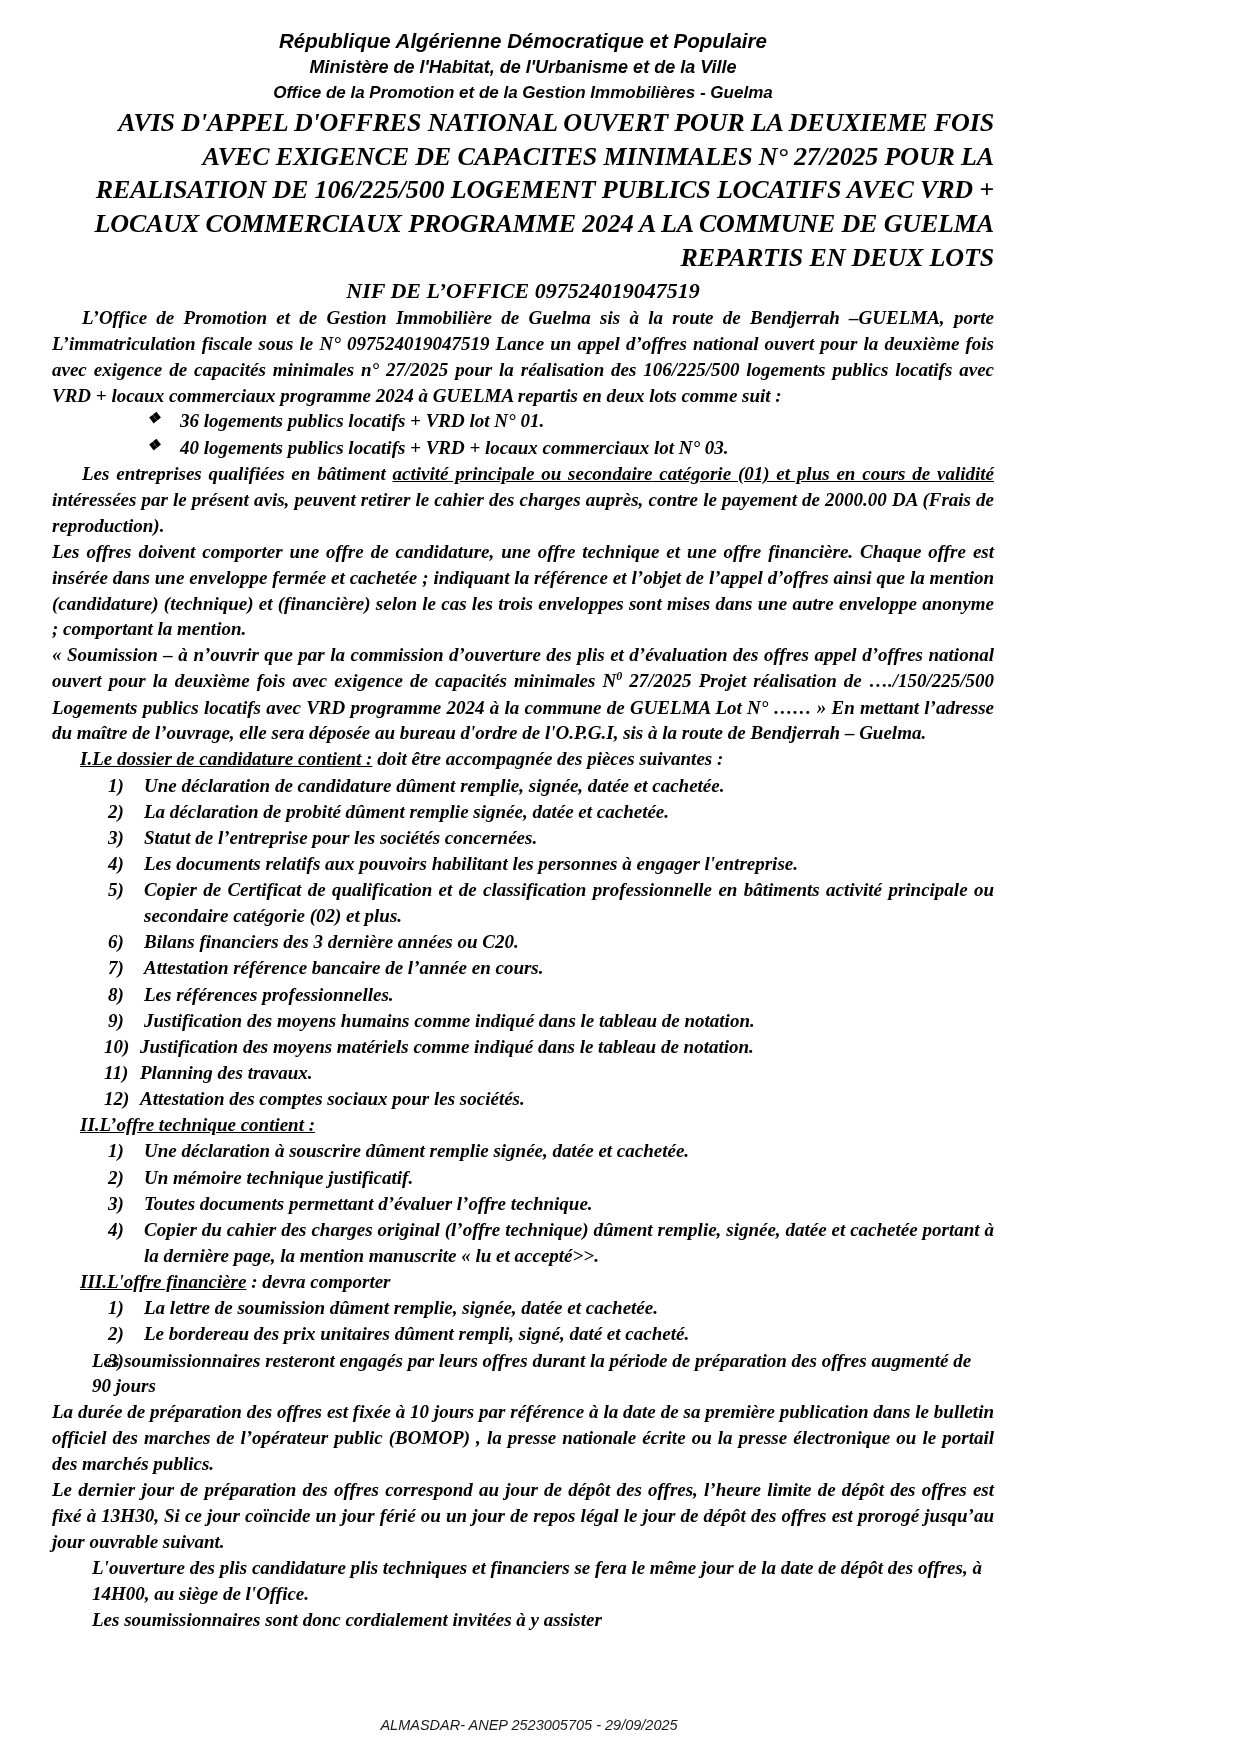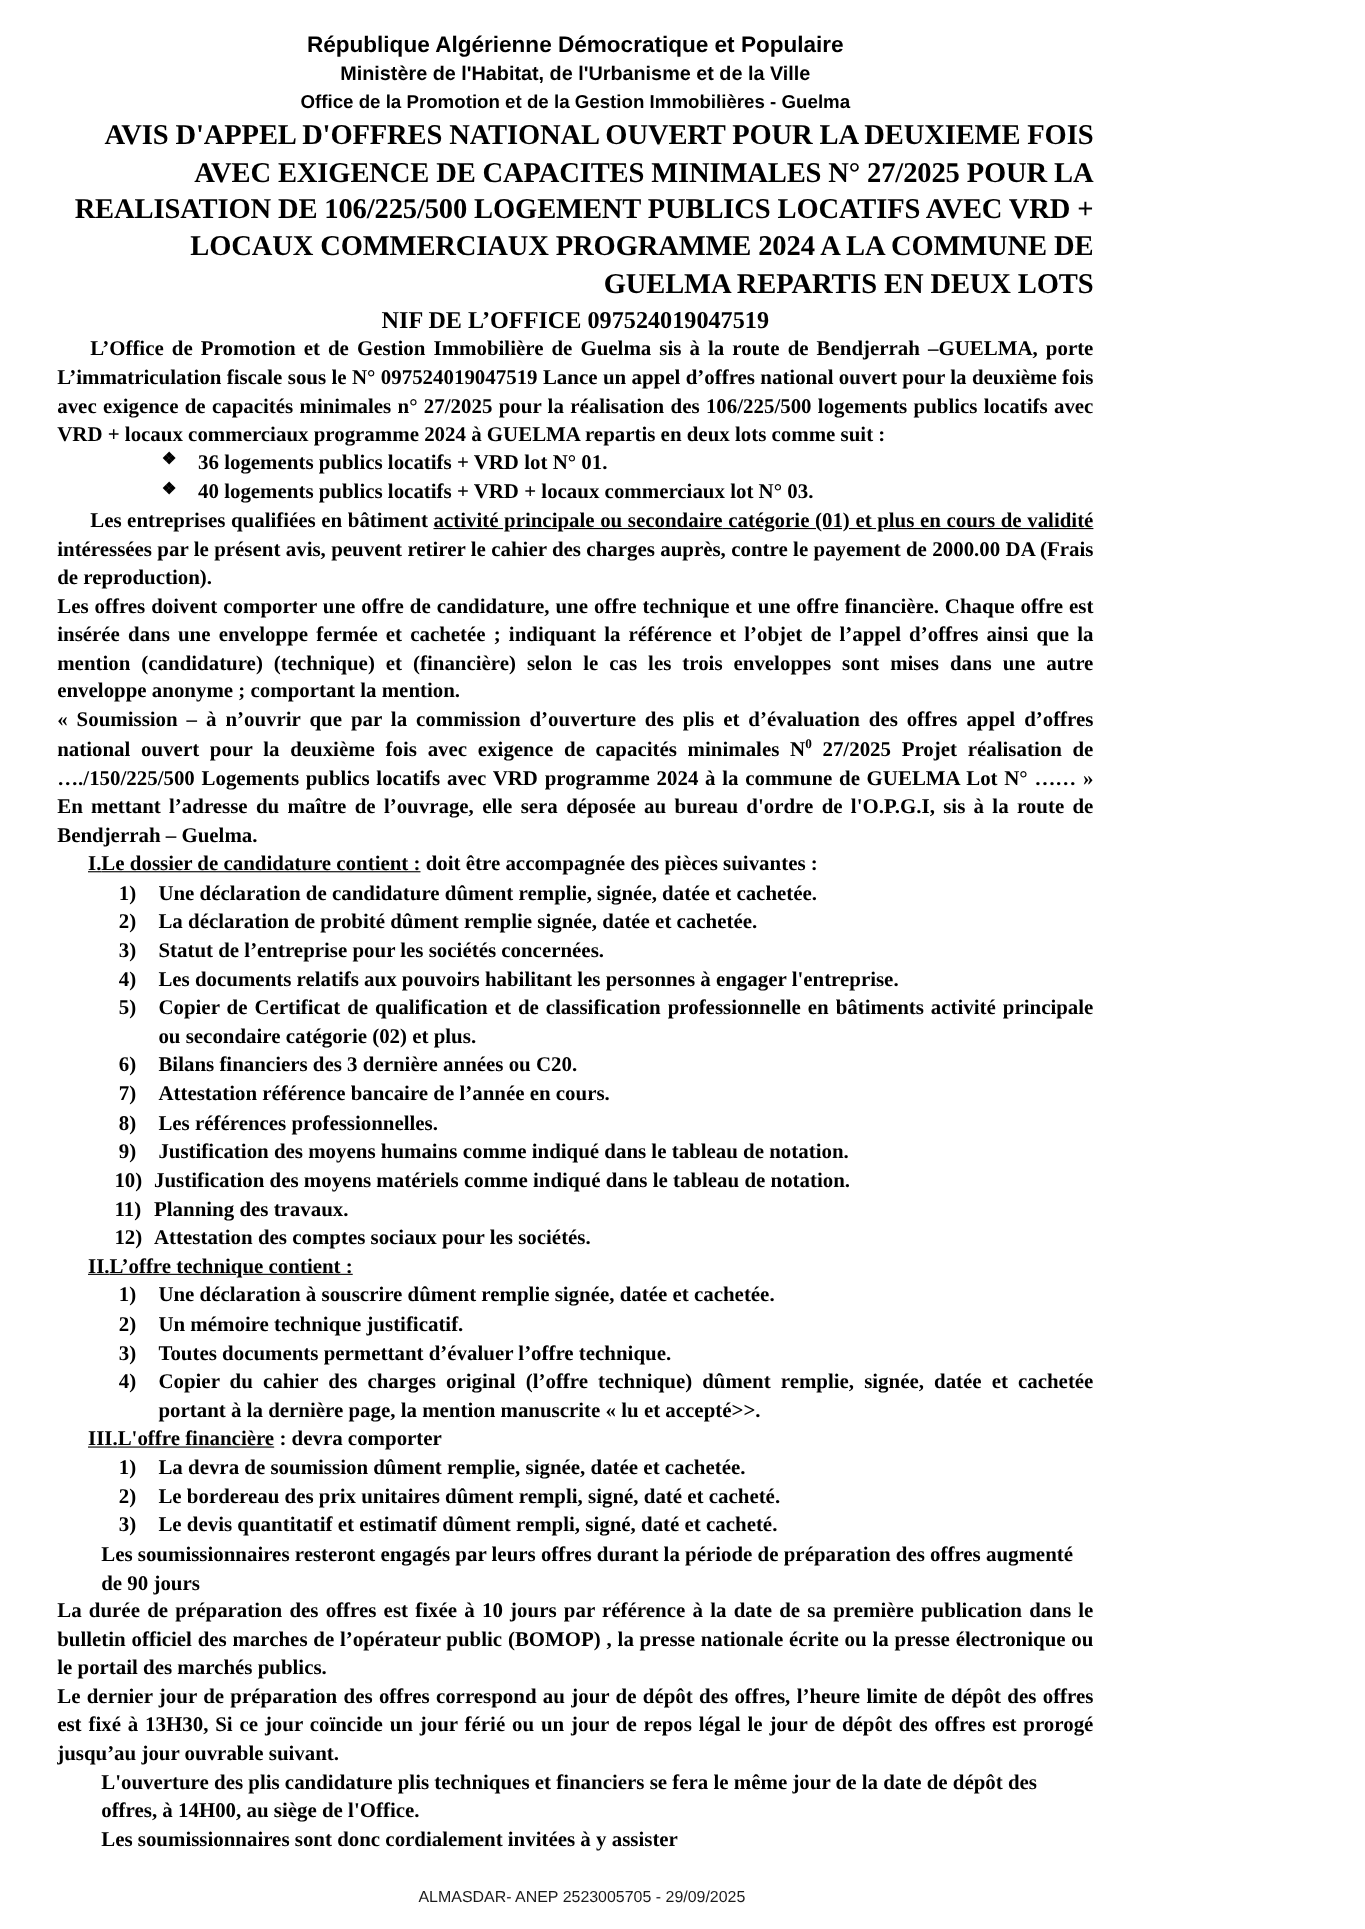--- a/index.html
+++ b/index.html
@@ -14,20 +14,21 @@
     font-family: "Liberation Serif", "DejaVu Serif", serif;
     color: #000000;
     overflow: hidden;
   }
   .page {
     position: relative;
     width: 1046px;
     height: 1754px;
     box-sizing: border-box;
     padding: 26px 52px 0 52px;
+    font-style: italic;
   }
 
   
   .hdr-line {
     text-align: center;
     font-family: "Liberation Sans", "DejaVu Sans", sans-serif;
     font-weight: bold;
     line-height: 1.42;
   }
   .hdr-1 { font-size: 20.5px; }
@@ -175,23 +176,23 @@
   <ol class="numlist">
     <li><span class="num">1)</span><span>Une déclaration à souscrire dûment remplie signée, datée et cachetée.</span></li>
     <li><span class="num">2)</span><span>Un mémoire technique justificatif.</span></li>
     <li><span class="num">3)</span><span>Toutes documents permettant d’évaluer l’offre technique.</span></li>
     <li><span class="num">4)</span><span>Copier du cahier des charges original (l’offre technique) dûment remplie, signée, datée et cachetée portant à la dernière page, la mention manuscrite « lu et accepté&gt;&gt;.</span></li>
   </ol>
 
   <div class="sec-head"><span class="u">III.</span><span class="u">L'offre financière</span><span> : devra comporter</span></div>
 
   <ol class="numlist">
-    <li><span class="num">1)</span><span>La devra de soumission dûment remplie, signée, datée et cachetée.</span></li>
+    <li><span class="num">1)</span><span>La lettre de soumission dûment remplie, signée, datée et cachetée.</span></li>
     <li><span class="num">2)</span><span>Le bordereau des prix unitaires dûment rempli, signé, daté et cacheté.</span></li>
-    <li><span class="num">3)</span><span>Le devis quantitatif et estimatif dûment rempli, signé, daté et cacheté.</span></li>
+    <li><span class="num">3)</span></li>
   </ol>
 
   <p class="para nojust">Les soumissionnaires resteront engagés par leurs offres durant la période de préparation des offres augmenté de 90 jours</p>
   <p class="para">La durée de préparation des offres est fixée à 10 jours par référence à la date de sa première publication dans le bulletin officiel des marches de l’opérateur public (BOMOP) , la presse nationale écrite ou la presse électronique ou le portail des marchés publics.</p>
   <p class="para">Le dernier jour de préparation des offres correspond au jour de dépôt des offres, l’heure limite de dépôt des offres est fixé à 13H30, Si ce jour coïncide un jour férié ou un jour de repos légal le jour de dépôt des offres est prorogé jusqu’au jour ouvrable suivant.</p>
   <p class="para nojust">L'ouverture des plis candidature plis techniques et financiers se fera le même jour de la date de dépôt des offres, à 14H00, au siège de l'Office.</p>
   <p class="para nojust">Les soumissionnaires sont donc cordialement invitées à y assister</p>
 
   <div class="footer">ALMASDAR- ANEP 2523005705 - 29/09/2025</div>
 

